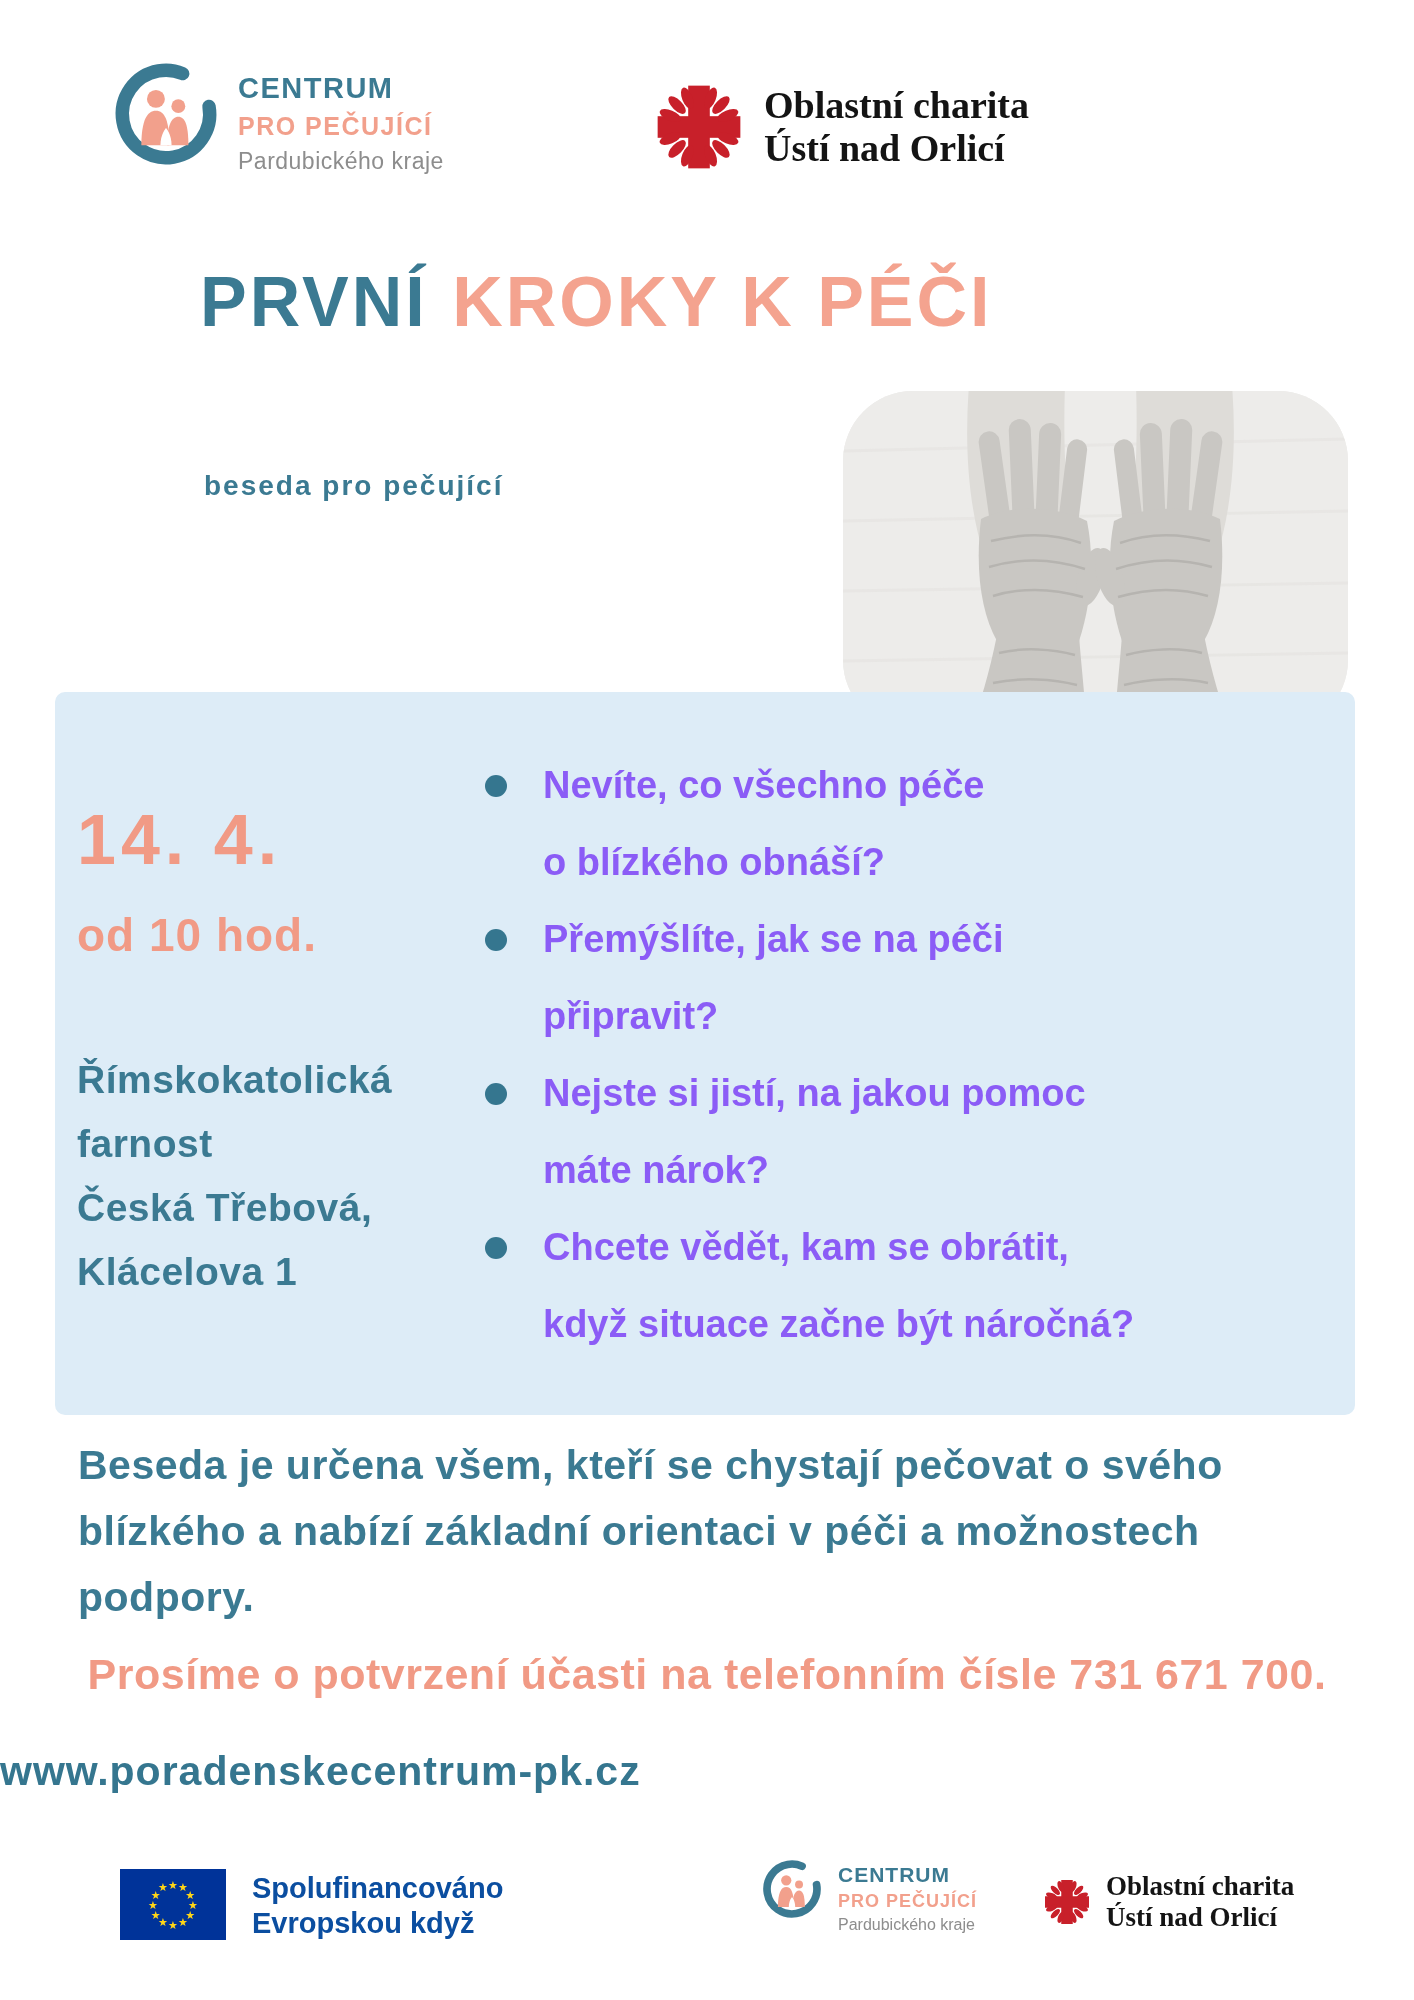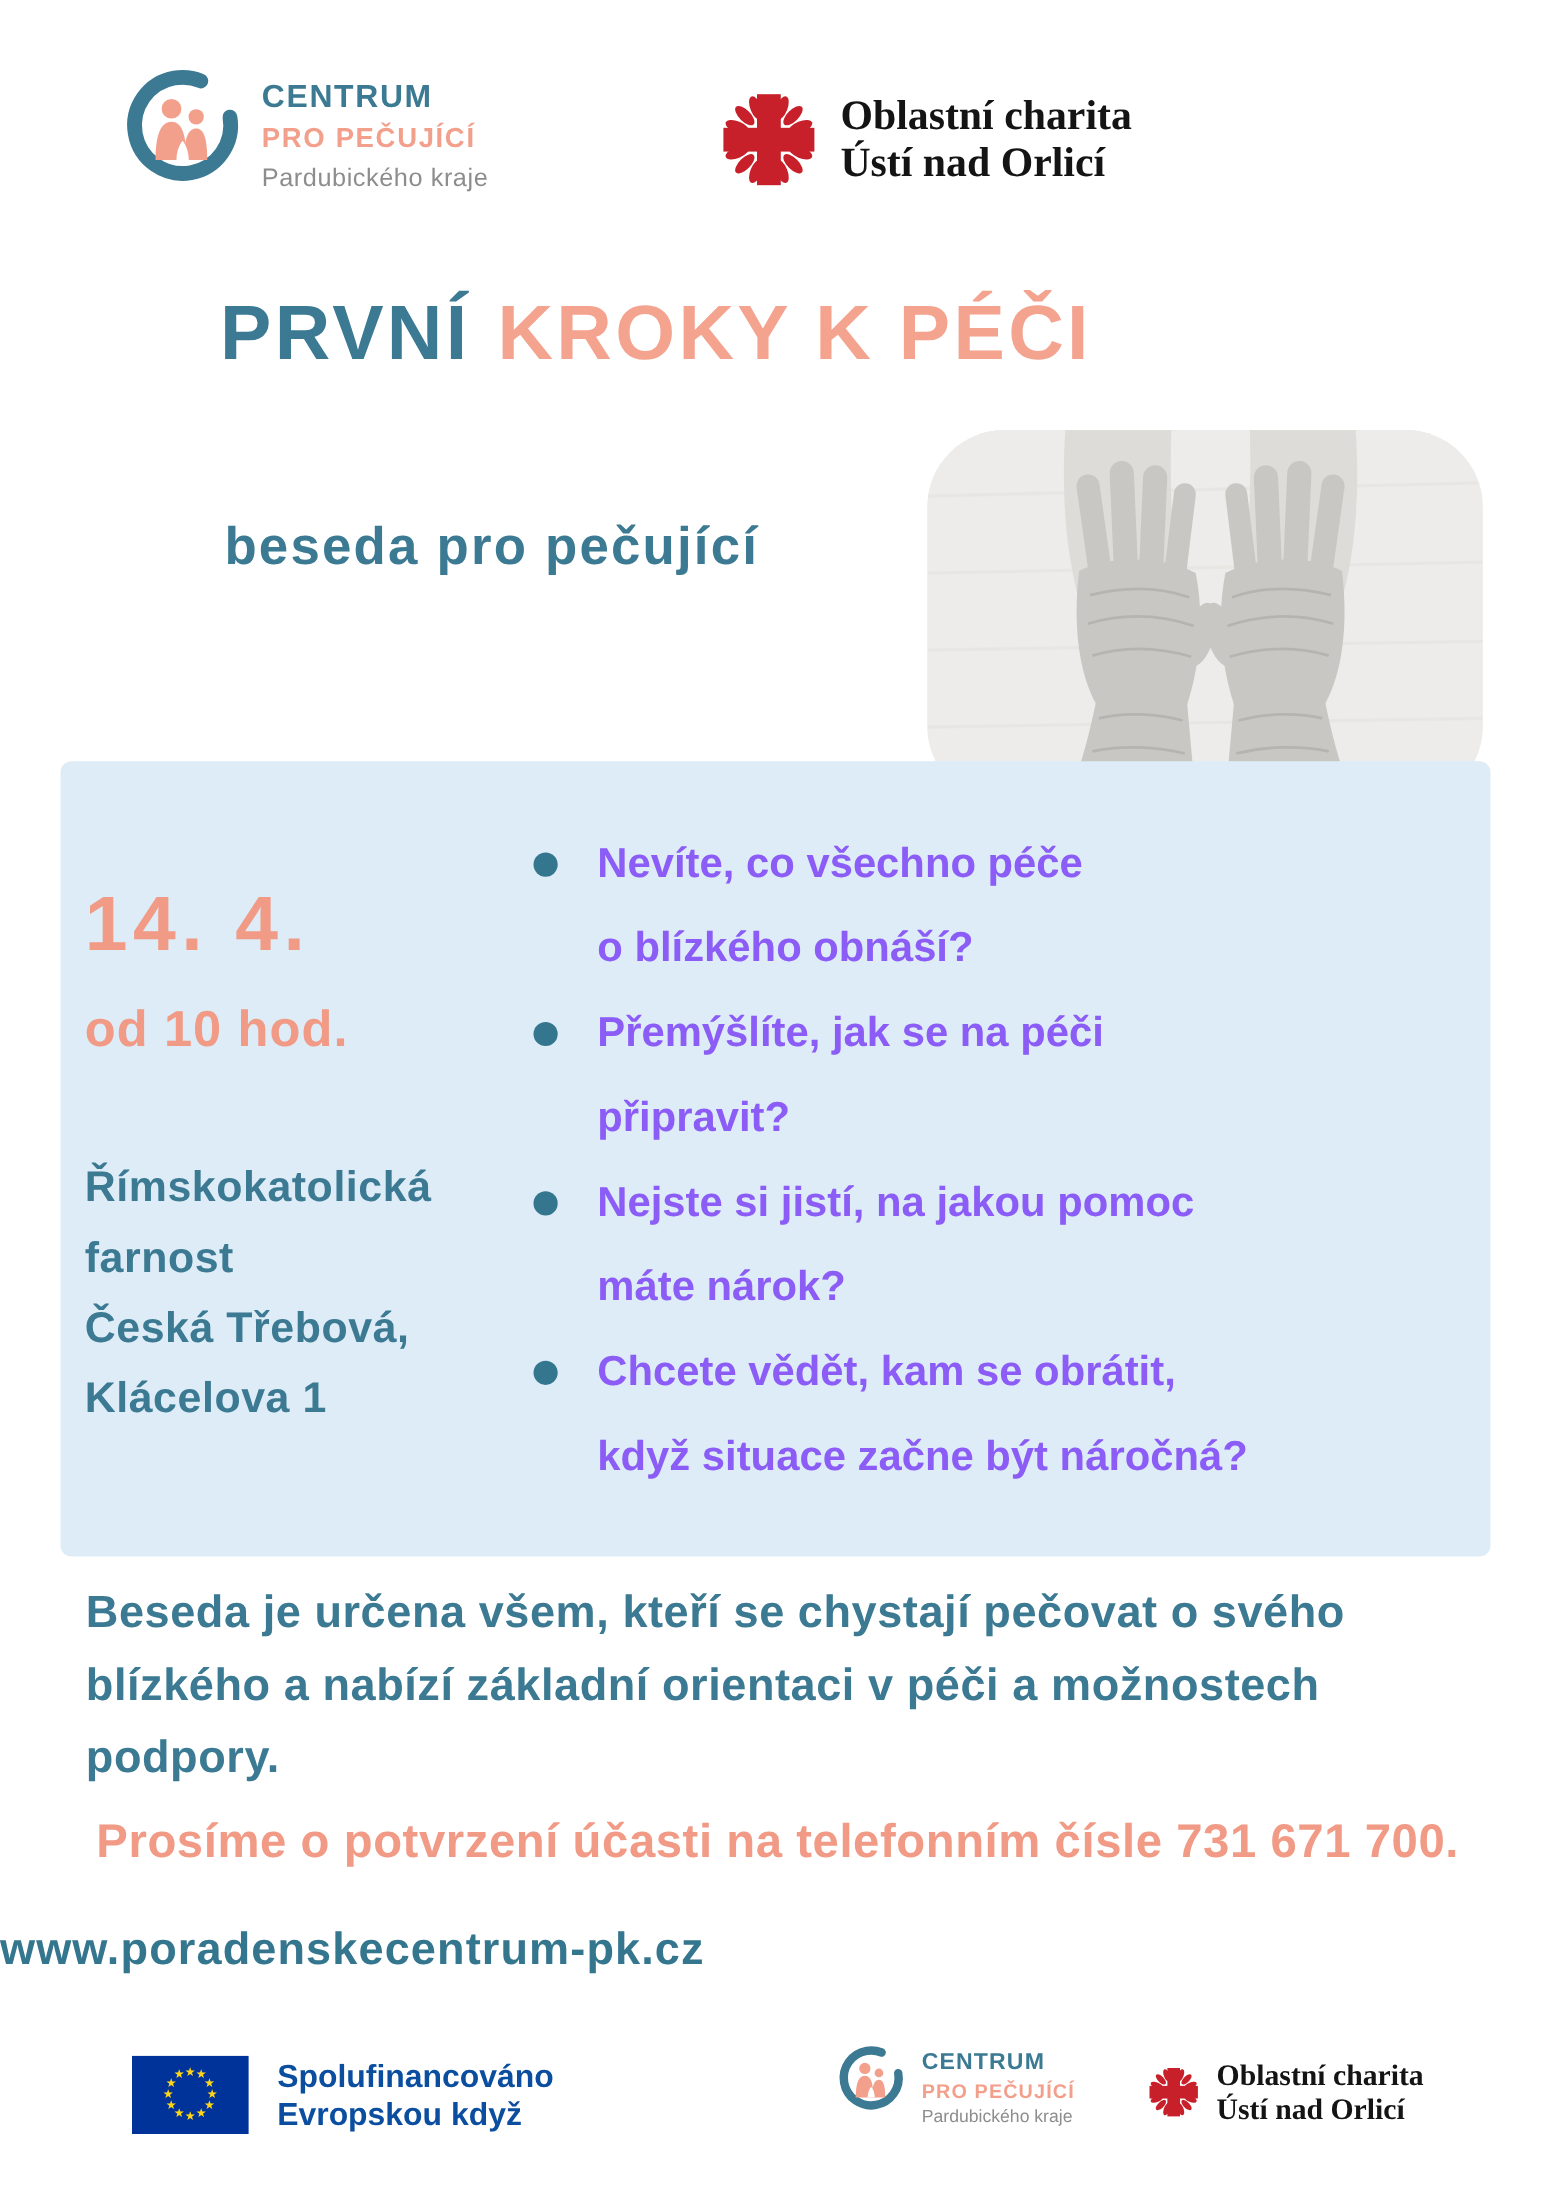--- a/index.html
+++ b/index.html
@@ -14,21 +14,21 @@
   .lc1{font-size:29px;font-weight:bold;color:#3b7a92;letter-spacing:1.5px;}
   .lc2{font-size:25px;font-weight:bold;color:#f2a08c;letter-spacing:1.5px;margin-top:7px;}
   .lc3{font-size:23px;color:#8d8d8d;margin-top:7px;letter-spacing:0.5px;}
   .logo-charita{position:absolute;left:652px;top:80px;display:flex;gap:18px;align-items:center;}
   .logo-charita svg{width:94px;height:94px;}
   .ch-text{font-family:"Liberation Serif","DejaVu Serif",serif;font-size:38px;line-height:43px;color:#141414;font-weight:600;}
   
   .title{position:absolute;left:200px;top:262px;font-size:70px;font-weight:800;letter-spacing:3px;white-space:nowrap;}
   .title .t1{color:#3b7a92;margin-right:0.35em;}
   .title .t2{color:#f4a38f;}
-  .subtitle{position:absolute;left:204px;top:470px;font-size:48px;font-weight:bold;color:#3b7a92;letter-spacing:2px;}
+  .subtitle{position:absolute;left:204px;top:470px;font-size:28px;font-weight:bold;color:#3b7a92;letter-spacing:2px;}
   
   .photo{position:absolute;left:843px;top:391px;width:505px;height:339px;border-radius:70px;overflow:hidden;background:#edecea;}
   
   .panel{position:absolute;left:55px;top:692px;width:1300px;height:723px;background:#ddecf7;border-radius:10px;}
   .date{position:absolute;left:22px;top:108px;font-size:70px;font-weight:800;color:#f19a85;letter-spacing:5px;}
   .time{position:absolute;left:22px;top:216px;font-size:46px;font-weight:800;color:#f19a85;letter-spacing:1px;}
   .venue{position:absolute;left:22px;top:356px;font-size:39px;font-weight:600;color:#3b7a92;line-height:64px;letter-spacing:0.5px;}
   .bullets{position:absolute;left:430px;top:55px;margin:0;padding:0;list-style:none;}
   .bullets li{position:relative;padding-left:58px;font-size:38px;font-weight:600;color:#8b5cf6;line-height:77px;}
   .bullets .dot{position:absolute;left:0;top:28px;width:22px;height:22px;border-radius:50%;background:#35768f;}

